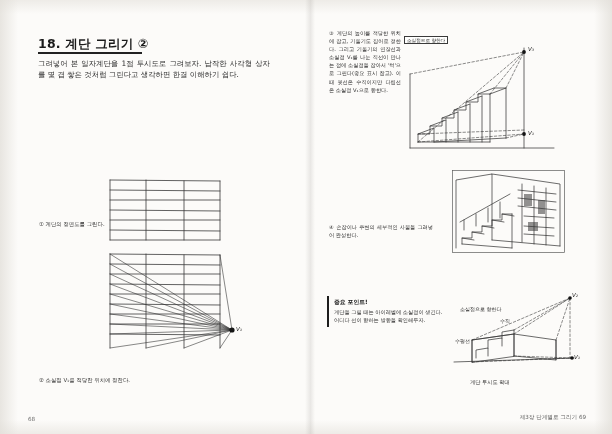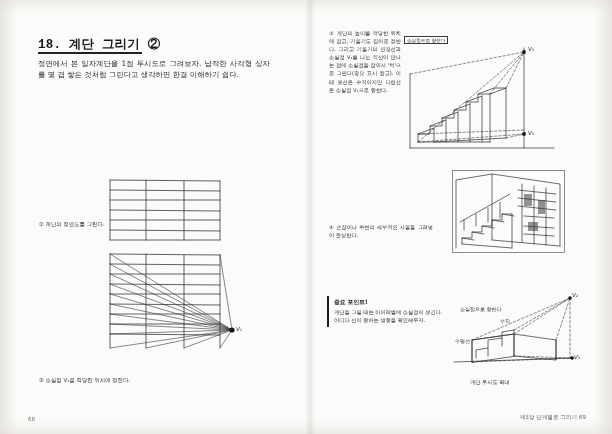--- a/index.html
+++ b/index.html
@@ -28,21 +28,20 @@
     position:absolute;top:0;bottom:0;left:305px;width:10px;
     background:linear-gradient(90deg,rgba(0,0,0,0) 0%,rgba(120,115,110,.12) 45%,rgba(120,115,110,.14) 55%,rgba(0,0,0,0) 100%);
     pointer-events:none;
   }
 
   
   .title{
     position:absolute;left:38px;top:36px;
     font-size:12.5px;font-weight:bold;color:#1a1a1a;
     letter-spacing:.2px;
-    font-family:Liberation Mono, monospace;
   }
   .title-rule{
     position:absolute;left:38px;top:52px;width:104px;height:1.5px;background:#222;
   }
   .lead{
     position:absolute;left:38px;top:58px;width:232px;
     font-size:7.4px;line-height:11px;color:#2b2b2b;
     text-align:justify;
   }
 
@@ -99,21 +98,21 @@
 </head>
 <body>
 
 <div class="page">
 
   <div class="paper-tone"></div>
   <div class="gutter"></div>
 
   <div class="title">18. 계단 그리기 ②</div>
   <div class="title-rule"></div>
-  <div class="lead">정면에서 본 일자계단을 1점 투시도로 그려보자. 납작한 사각형 상자를 몇 겹 쌓은 것처럼 그린다고 생각하면 한결 이해하기 쉽다.</div>
+  <div class="lead">그려넣어 본 일자계단을 1점 투시도로 그려보자. 납작한 사각형 상자를 몇 겹 쌓은 것처럼 그린다고 생각하면 한결 이해하기 쉽다.</div>
 
   <div class="fig" style="left:108px;top:178px;">
     <svg width="120" height="72" viewBox="0 0 120 72">
       <g fill="none" stroke="#3a3a3a" stroke-width="0.8" stroke-linecap="round">
         <path d="M2 2 L112 3"></path>
         <path d="M2 12 L112 13"></path>
         <path d="M2 22 L112 22"></path>
         <path d="M2 32 L112 33"></path>
         <path d="M2 42 L112 42"></path>
         <path d="M2 52 L112 53"></path>

